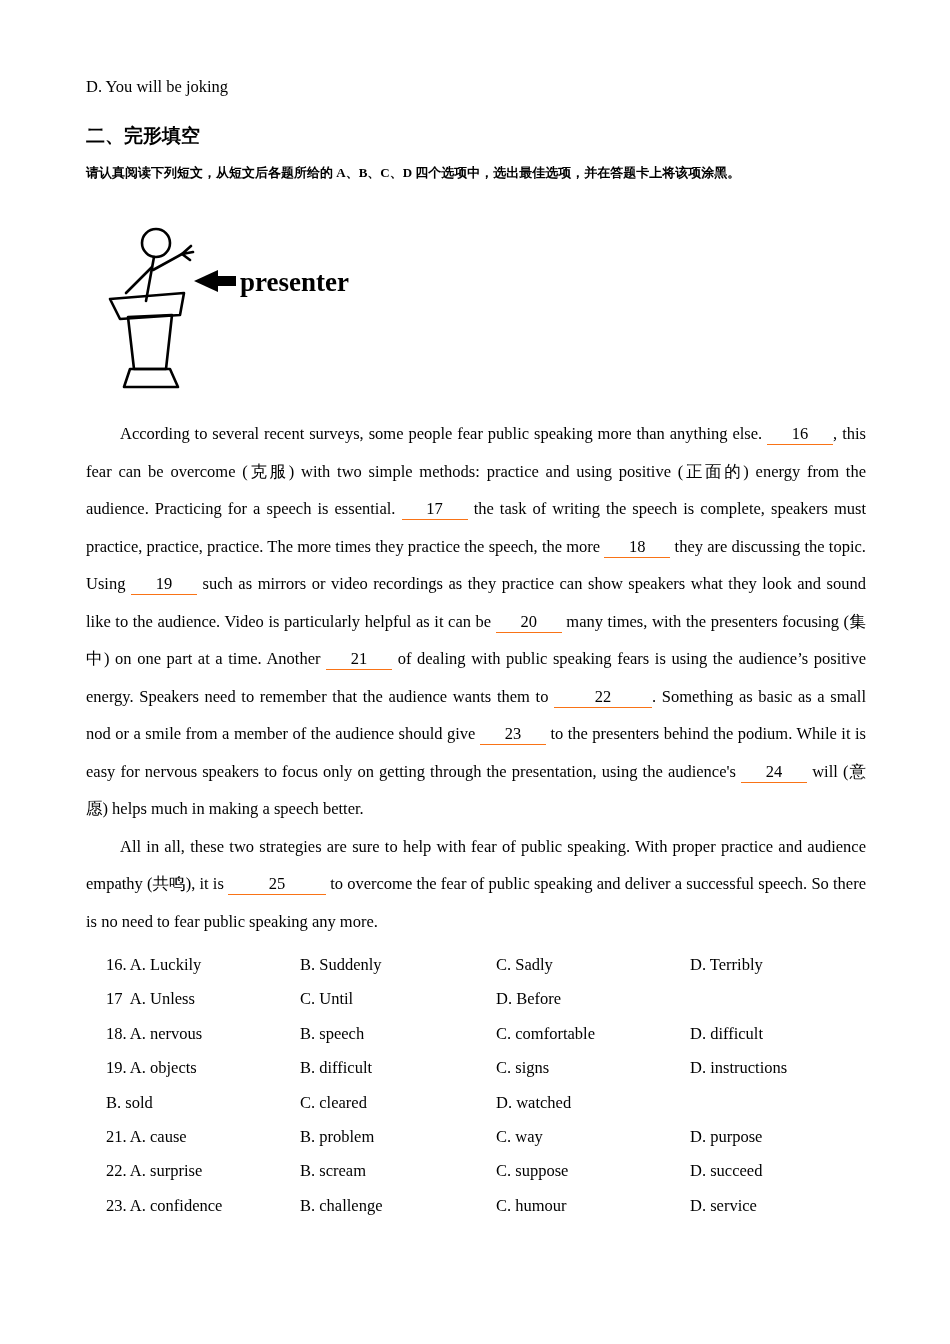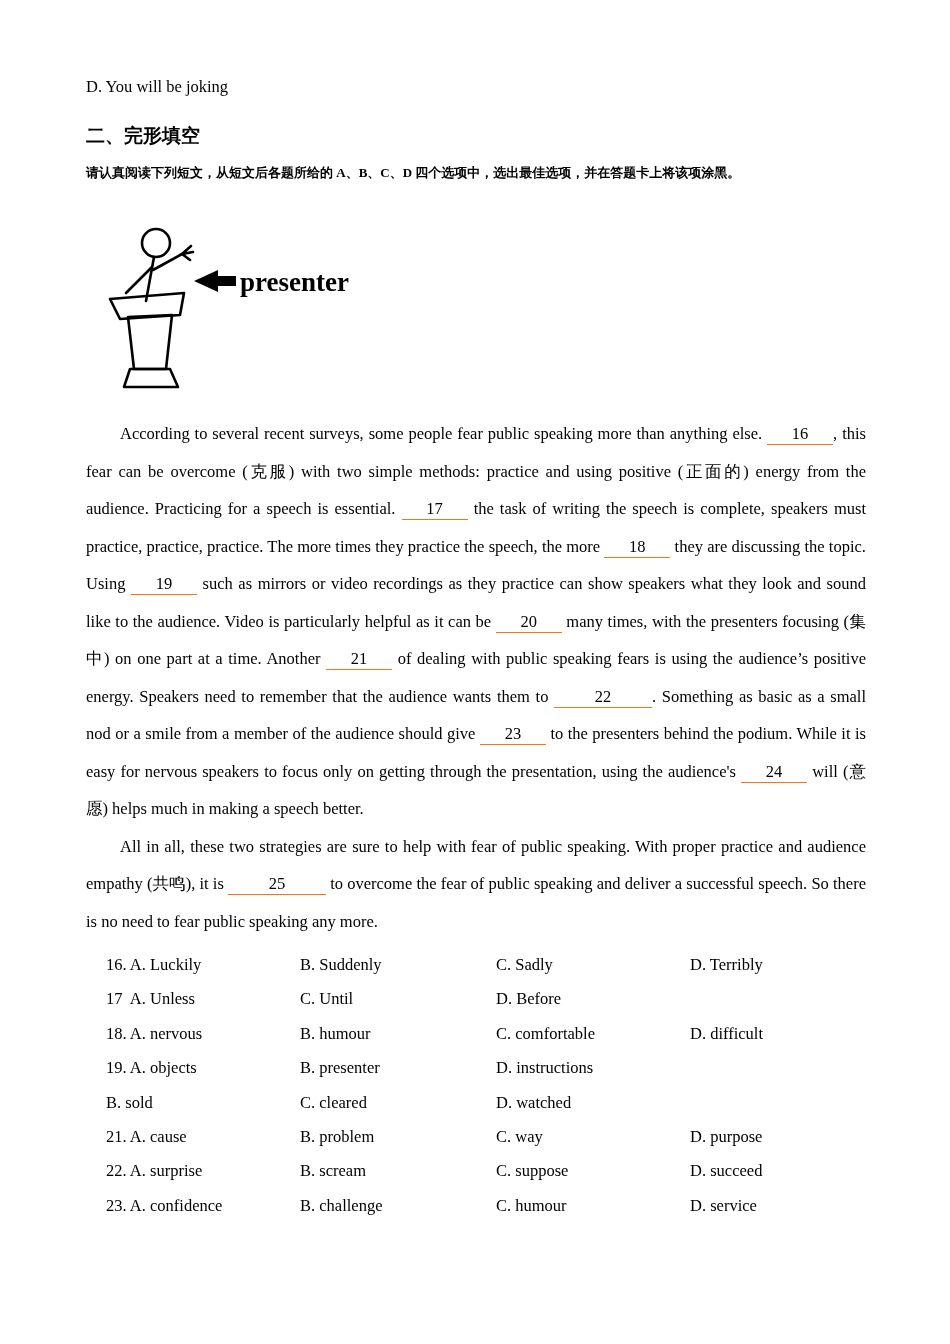--- a/index.html
+++ b/index.html
@@ -126,27 +126,28 @@
       <span>C. Sadly</span>
       <span>D. Terribly</span>
     </div>
     <div class="q-row">
       <span>17&nbsp; A. Unless</span>
       <span>C. Until</span>
       <span>D. Before</span>
     </div>
     <div class="q-row">
       <span>18. A. nervous</span>
-      <span>B. humour</span>
+      <span>B. speech</span>
       <span>C. comfortable</span>
       <span>D. difficult</span>
     </div>
     <div class="q-row">
       <span>19. A. objects</span>
-      <span>B. presenter</span>
+      <span>B. difficult</span>
+      <span>C. signs</span>
       <span>D. instructions</span>
     </div>
     <div class="q-row">
       <span>B. sold</span>
       <span>C. cleared</span>
       <span>D. watched</span>
     </div>
     <div class="q-row">
       <span>21. A. cause</span>
       <span>B. problem</span>

